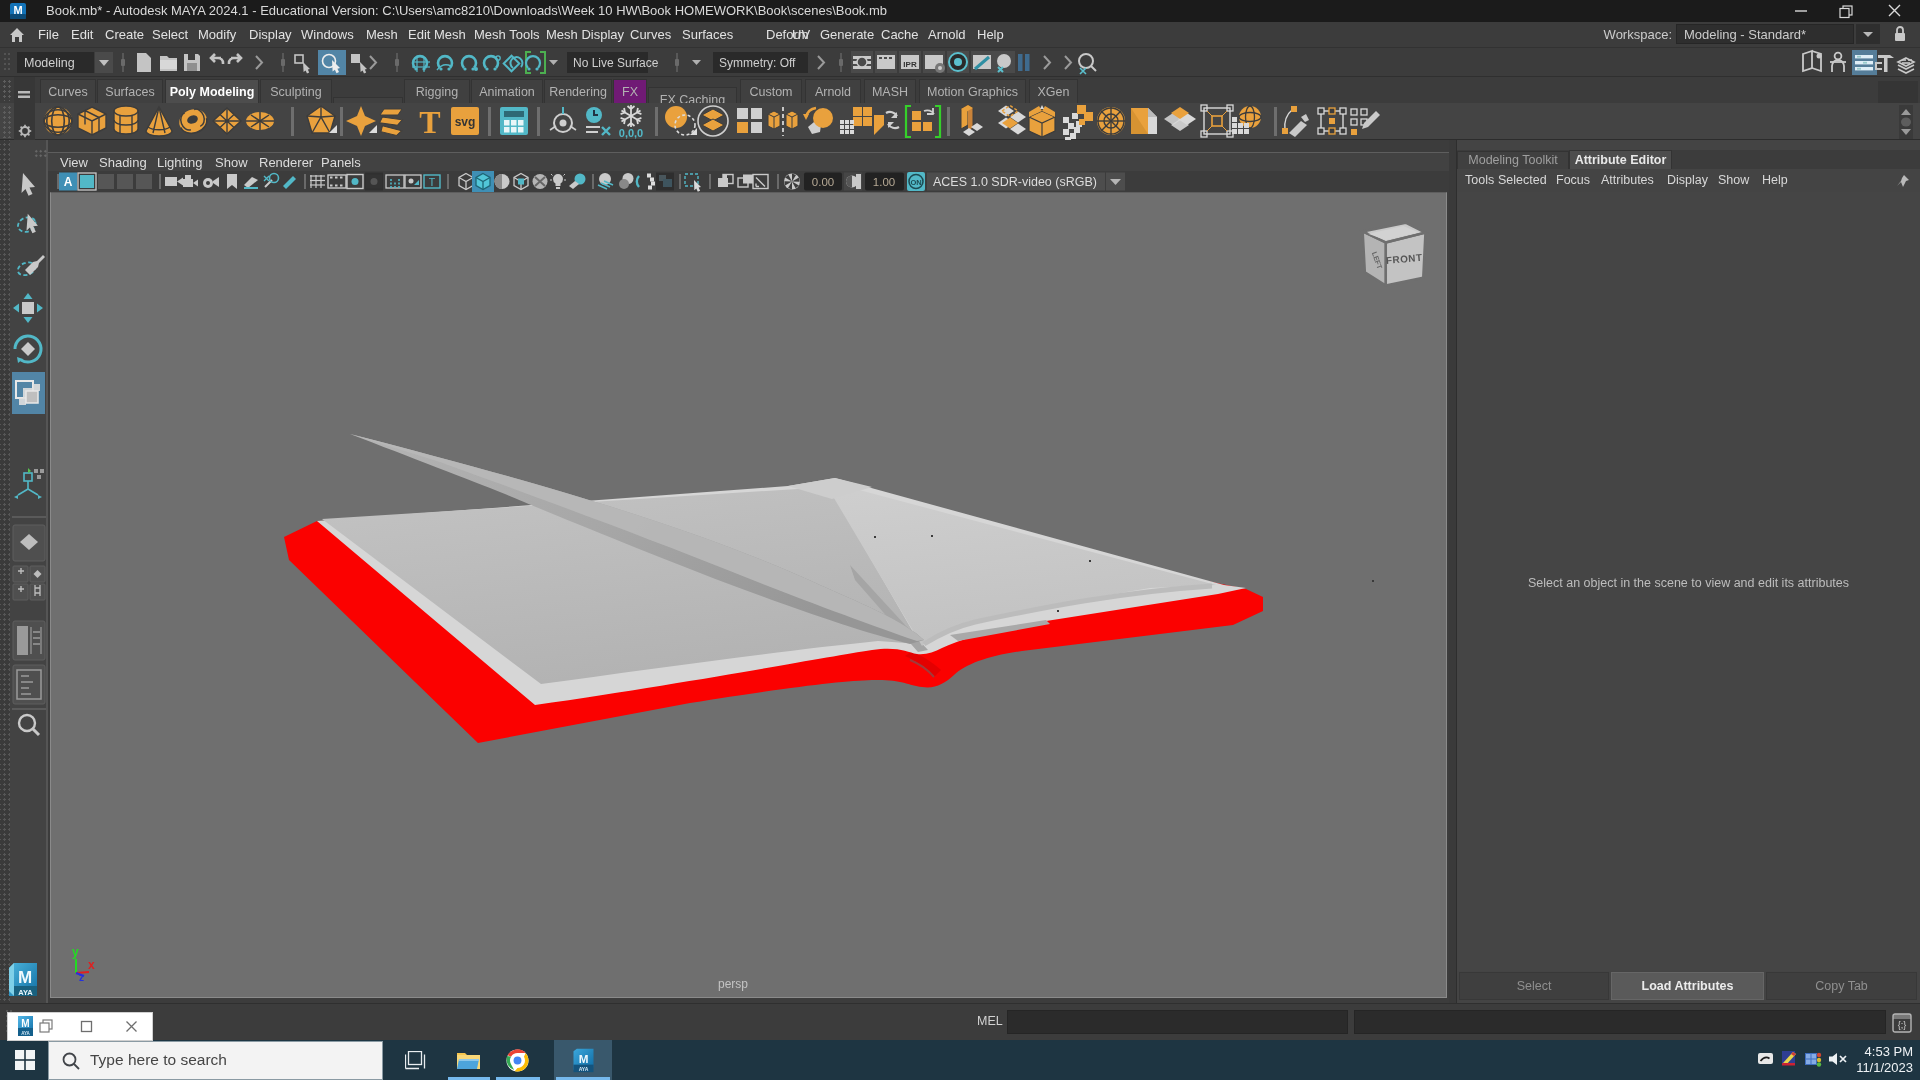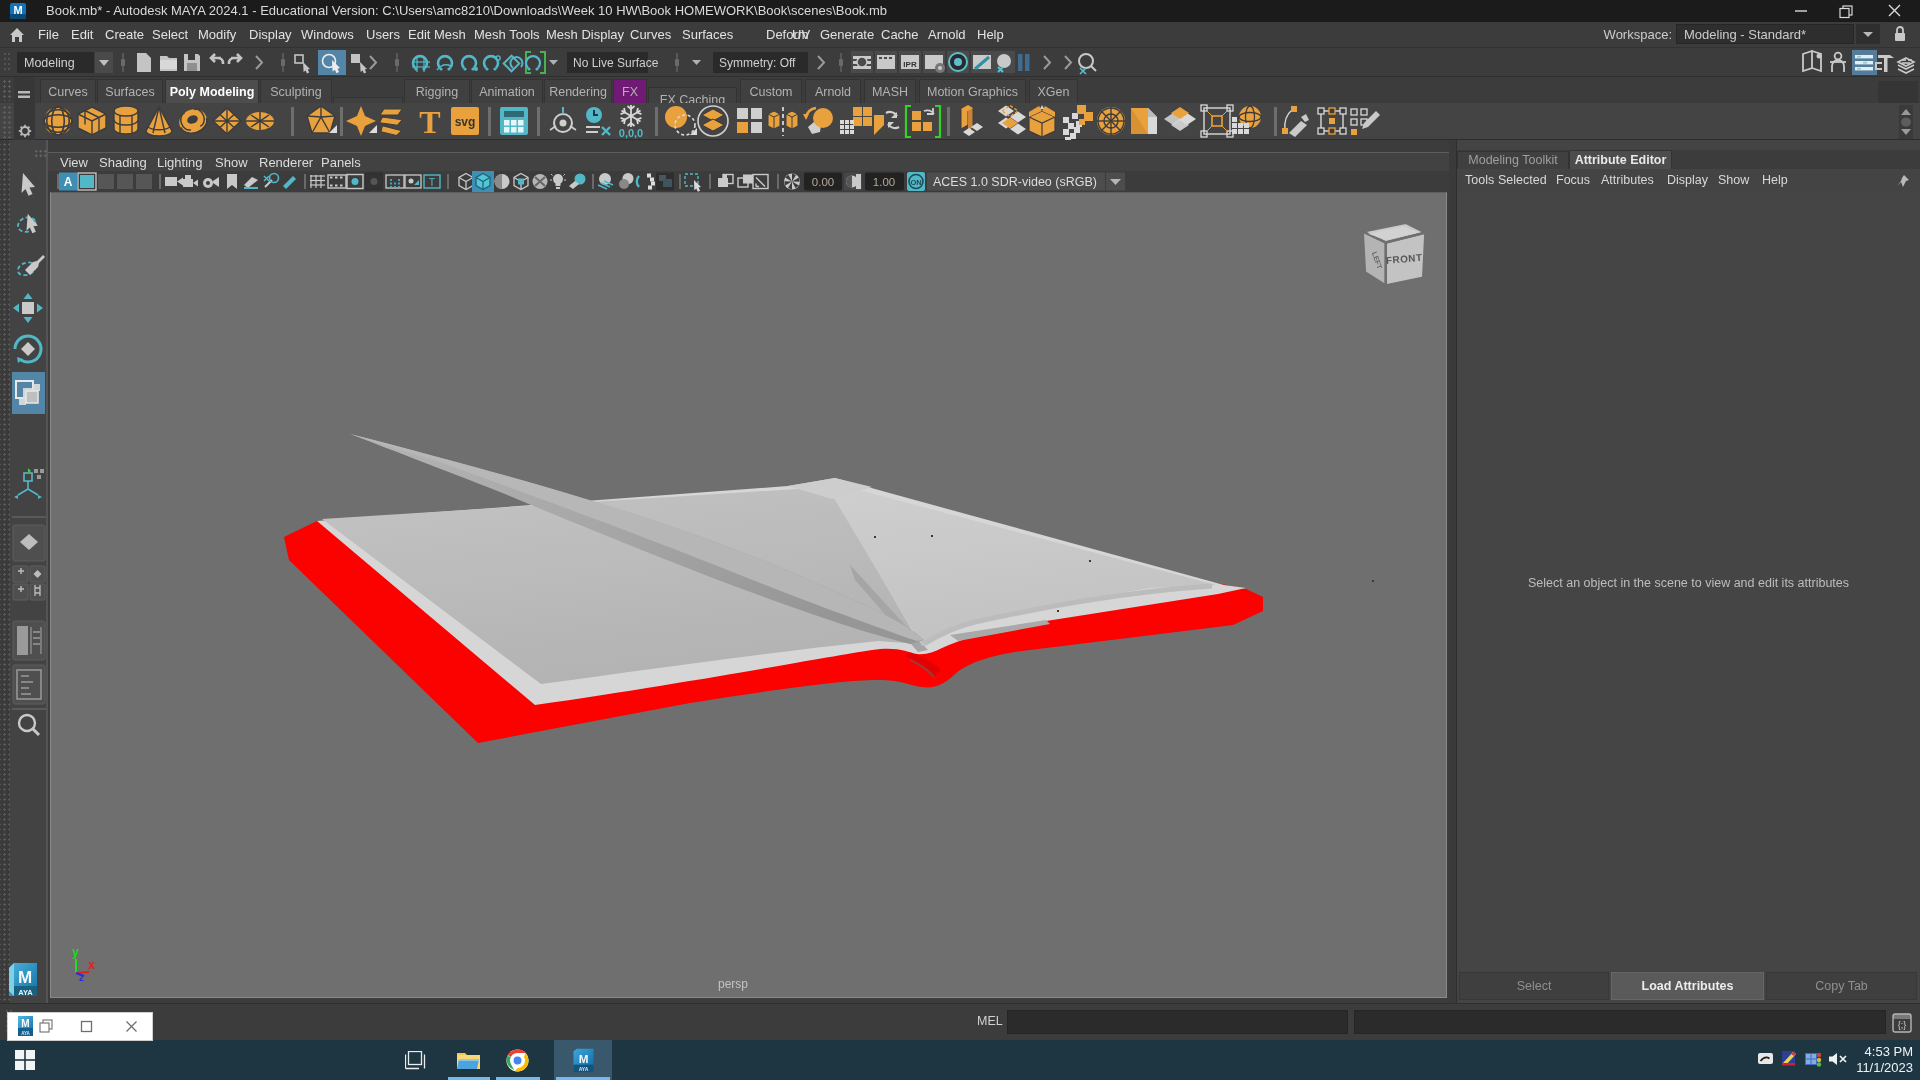--- a/index.html
+++ b/index.html
@@ -33,21 +33,21 @@
       <path d="M9 2 L16 9 H14 V16 H11 V11 H7 V16 H4 V9 H2 Z" fill="#c8c8c8"></path>
     </svg>
     <div id="mainmenu" class="abs" style="left:38px;top:5px;">
         <span class="abs txt" style="left:0px;top:0;color:#e2e2e2;">File</span>
         <span class="abs txt" style="left:33px;top:0;color:#e2e2e2;">Edit</span>
         <span class="abs txt" style="left:67px;top:0;color:#e2e2e2;">Create</span>
         <span class="abs txt" style="left:114px;top:0;color:#e2e2e2;">Select</span>
         <span class="abs txt" style="left:160px;top:0;color:#e2e2e2;">Modify</span>
         <span class="abs txt" style="left:211px;top:0;color:#e2e2e2;">Display</span>
         <span class="abs txt" style="left:263px;top:0;color:#e2e2e2;">Windows</span>
-        <span class="abs txt" style="left:328px;top:0;color:#e2e2e2;">Users</span>
+        <span class="abs txt" style="left:328px;top:0;color:#e2e2e2;">Mesh</span>
         <span class="abs txt" style="left:370px;top:0;color:#e2e2e2;">Edit Mesh</span>
         <span class="abs txt" style="left:436px;top:0;color:#e2e2e2;">Mesh Tools</span>
         <span class="abs txt" style="left:508px;top:0;color:#e2e2e2;">Mesh Display</span>
         <span class="abs txt" style="left:592px;top:0;color:#e2e2e2;">Curves</span>
         <span class="abs txt" style="left:644px;top:0;color:#e2e2e2;">Surfaces</span>
         <span class="abs txt" style="left:728px;top:0;color:#e2e2e2;">Deform</span>
         <span class="abs txt" style="left:754px;top:0;color:#e2e2e2;">UV</span>
         <span class="abs txt" style="left:782px;top:0;color:#e2e2e2;">Generate</span>
         <span class="abs txt" style="left:843px;top:0;color:#e2e2e2;">Cache</span>
         <span class="abs txt" style="left:890px;top:0;color:#e2e2e2;">Arnold</span>
@@ -968,20 +968,27 @@
       </svg>
   </div>
 
   <div class="abs" style="left:0;top:1040px;width:1920px;height:40px;background:#1e3542;z-index:30;">
     <svg class="abs" style="left:15px;top:10px;" width="20" height="20" viewBox="0 0 20 20">
       <rect x="0" y="0" width="9.2" height="9.2" fill="#f2f5f6"></rect>
         <rect x="10.8" y="0" width="9.2" height="9.2" fill="#f2f5f6"></rect>
       <rect x="0" y="10.8" width="9.2" height="9.2" fill="#f2f5f6"></rect>
         <rect x="10.8" y="10.8" width="9.2" height="9.2" fill="#f2f5f6"></rect>
     </svg>
+    <div class="abs" style="left:48px;top:1px;width:335px;height:39px;background:#f3f3f3;border:1px solid #8a9aa3;">
+      <svg class="abs" style="left:12px;top:9px;" width="20" height="20" viewBox="0 0 20 20">
+        <circle cx="8.5" cy="8.5" r="6" fill="none" stroke="#414449" stroke-width="1.8"></circle>
+        <line x1="13" y1="13" x2="18" y2="18" stroke="#414449" stroke-width="1.8"></line>
+      </svg>
+      <div class="abs" style="left:41px;top:9px;color:#454545;font-size:15.5px;">Type here to search</div>
+    </div>
 
     <svg class="abs" style="left:405px;top:11px;" width="21" height="19" viewBox="0 0 21 19">
       <rect x="3.5" y="0.5" width="13" height="13" fill="none" stroke="#e9edf0" stroke-width="1.3"></rect>
       <path d="M0.5 3.5 V17.5 M0.5 17.5 H14" stroke="#e9edf0" stroke-width="1.3" fill="none"></path>
       <path d="M19.5 3.5 V17.5" stroke="#e9edf0" stroke-width="1.3"></path>
     </svg>
 
     <svg class="abs" style="left:456px;top:10px;" width="26" height="22" viewBox="0 0 26 22">
       <path d="M1 3 h8 l2 2 h13 v3 H1 Z" fill="#f7c64e"></path>
       <path d="M1 5 h23 v14 H1 Z" fill="#f9d878"></path>

